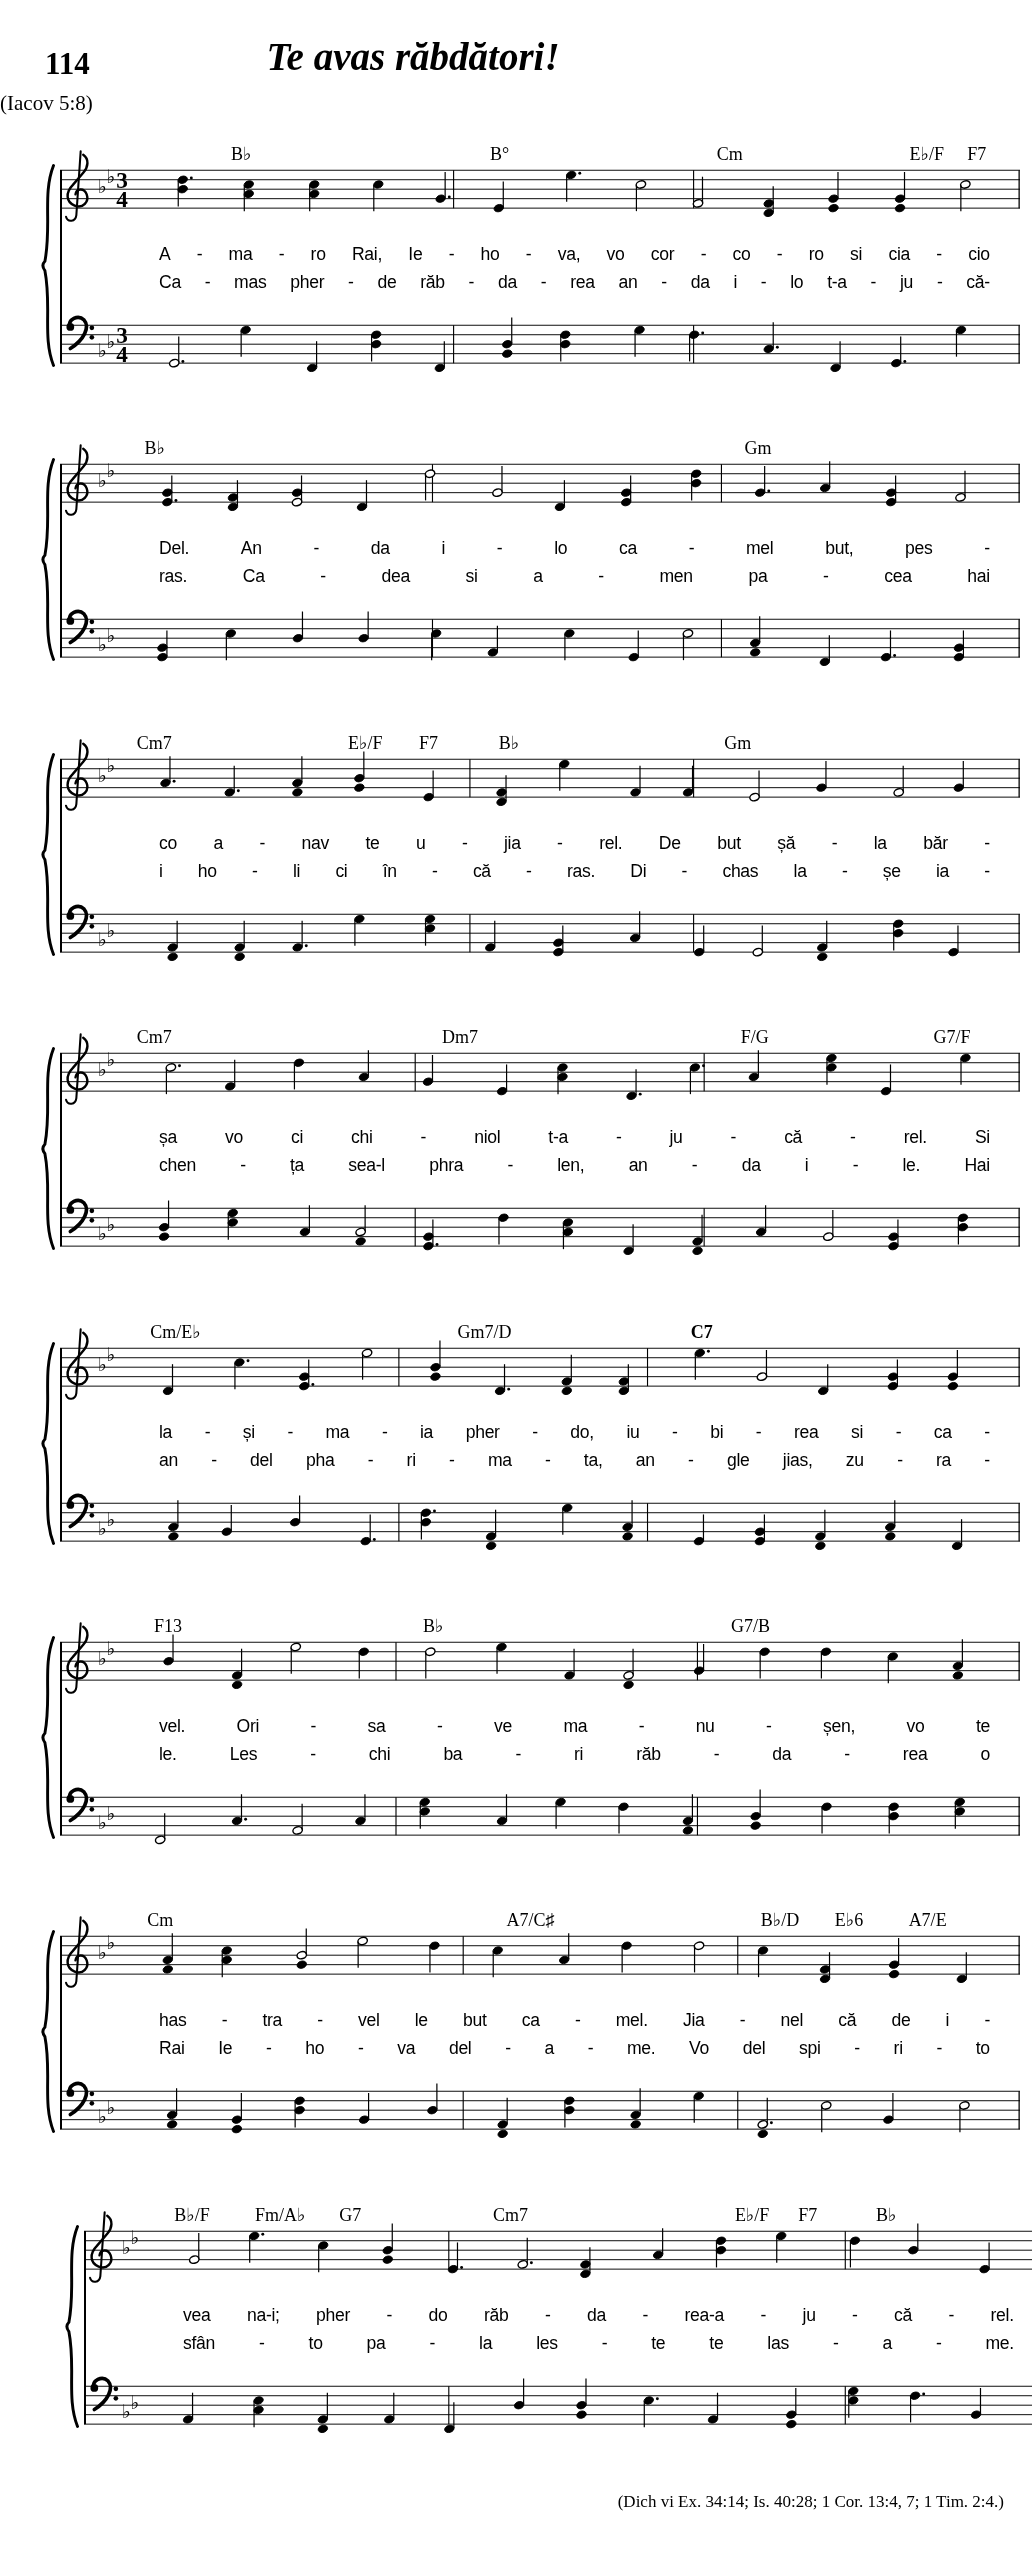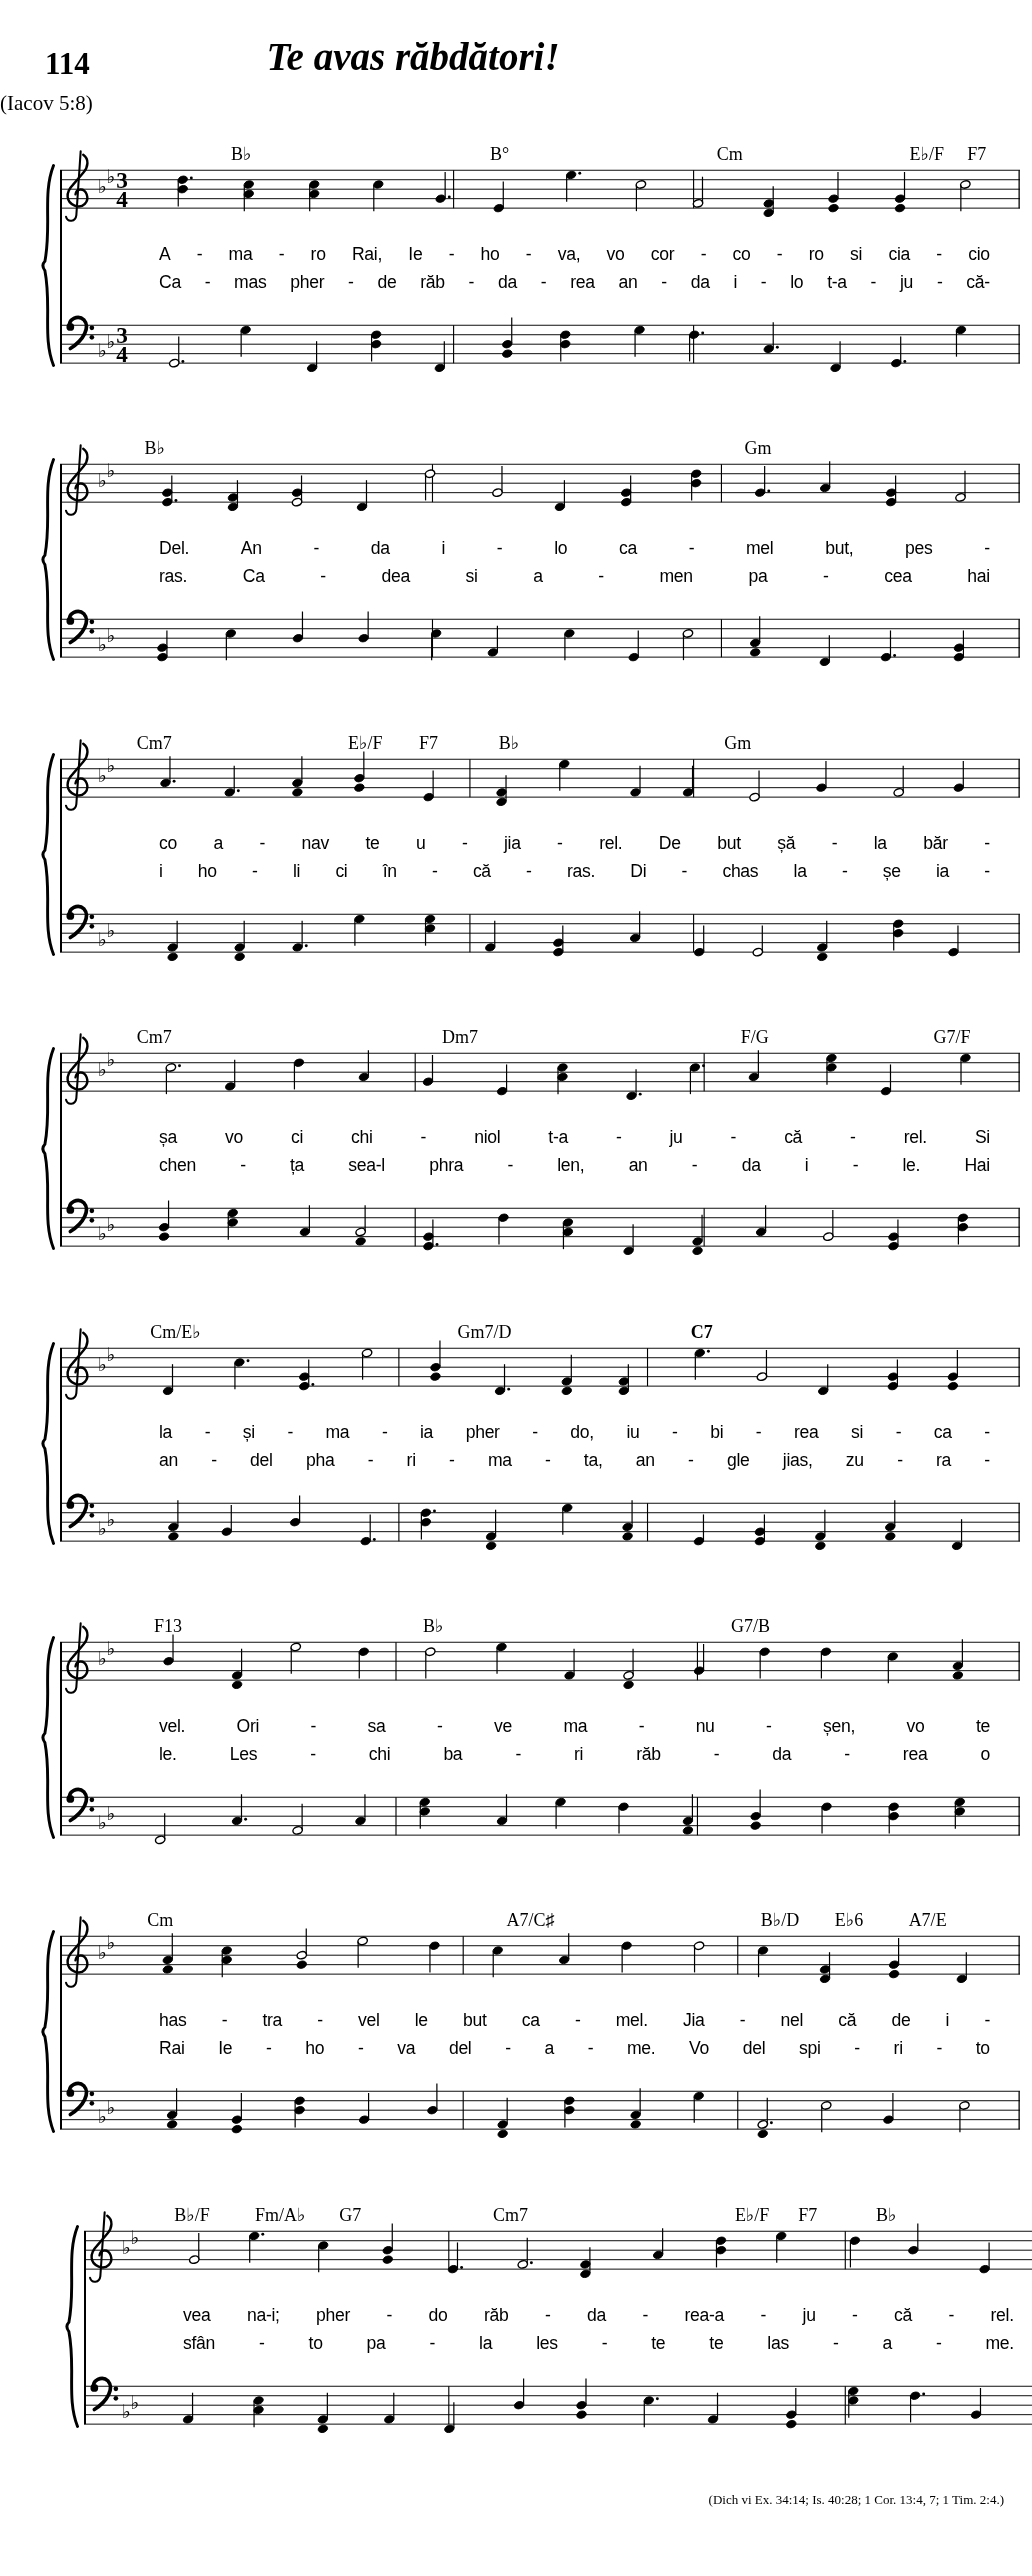--- a/index.html
+++ b/index.html
@@ -19,21 +19,21 @@
     position:absolute;left:0;top:34px;width:826px;
     text-align:center;font-size:39px;font-weight:bold;font-style:italic;
     font-family:"Liberation Serif", serif;
   }
   .subtitle{
     position:absolute;left:0;top:91px;width:912px;
     text-align:left;font-size:21px;
   }
   .citation{
     position:absolute;right:29px;top:2492px;
-    font-size:13px;
+    font-size:17px;
   }
   .system{position:absolute;left:0;width:1033px;height:294px;}
   .brace{position:absolute;left:38px;top:34px;}
   .connector{position:absolute;left:60px;top:41px;width:1.7px;height:193px;background:#000;}
   .chord-row{position:absolute;left:60px;top:0;width:960px;height:38px;}
   .chord{
     position:absolute;bottom:1.7px;
     font-family:"Liberation Serif","DejaVu Sans",serif;
     font-size:18px;white-space:nowrap;
   }

